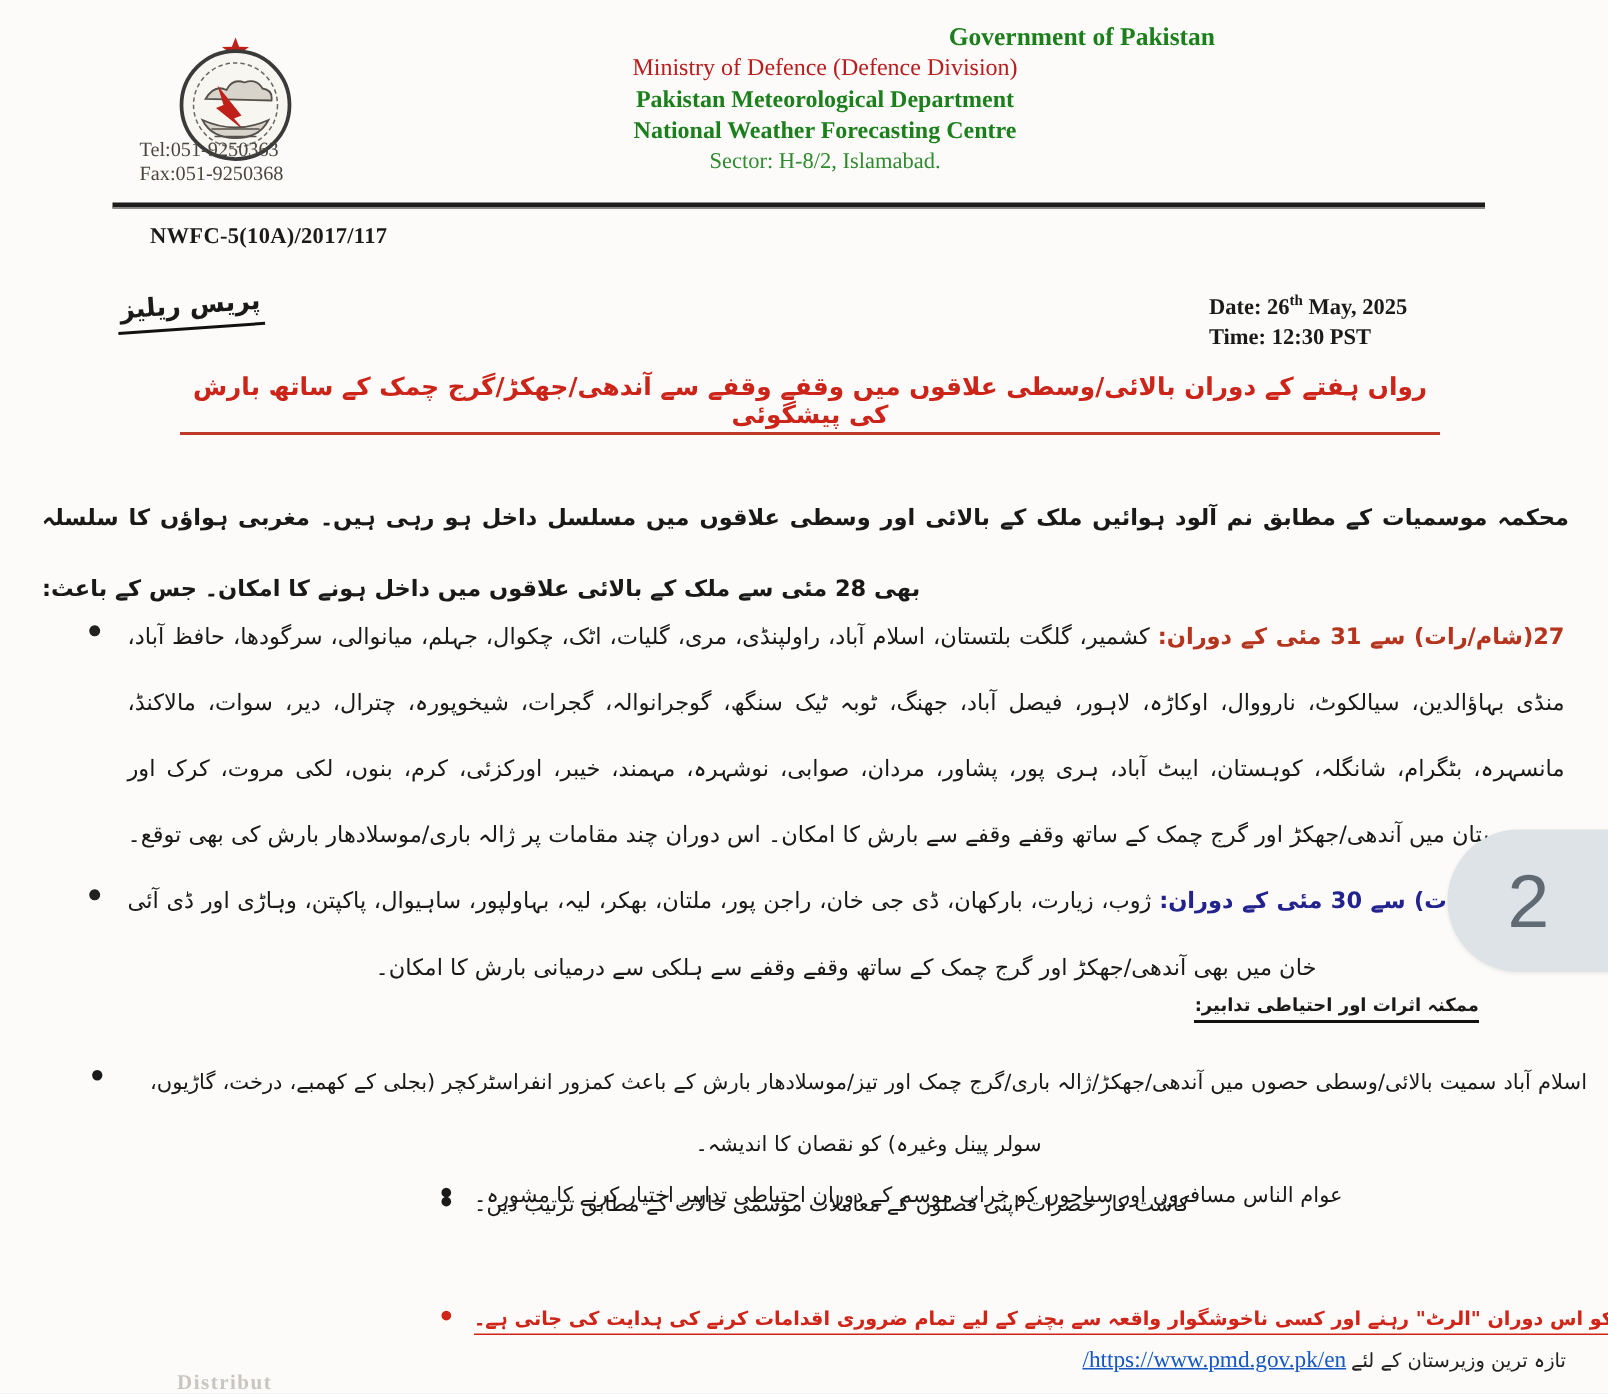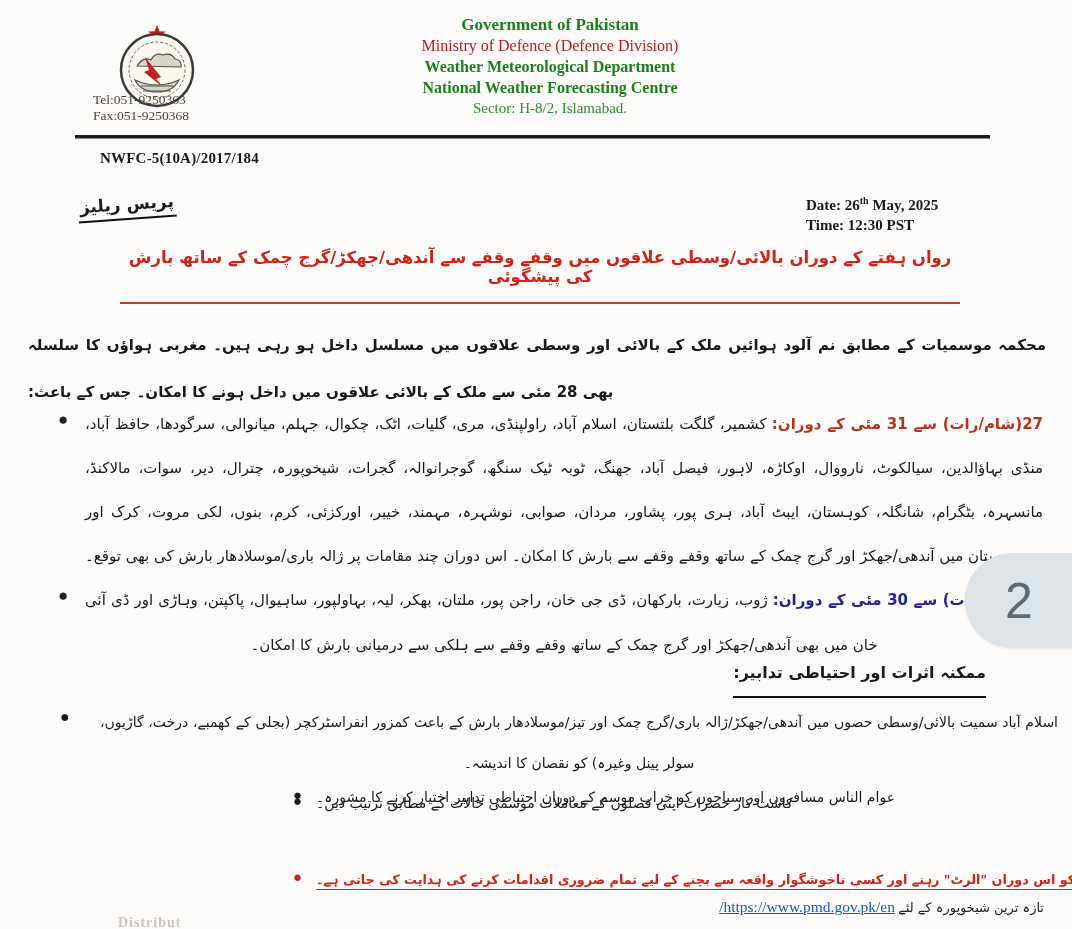--- a/index.html
+++ b/index.html
@@ -4,61 +4,61 @@
 <style>
   html,body{margin:0;padding:0;background:#e9e9e7;}
   .page{
     position:relative;width:1072px;height:929px;margin:0 auto;
     background:#fcfbf9;overflow:hidden;
     font-family:"Liberation Serif", serif;color:#1a1a1a;
   }
   
   .hdr-center{position:absolute;left:290px;top:14px;width:520px;text-align:center;}
   .hdr-line{line-height:21px;}
-  .g-bold{font-weight:bold;color:#1b7f1b;font-size:17px;}
+  .g-bold{font-weight:bold;color:#1b7f1b;font-size:17px;text-align:right;}
   .g-reg{color:#b91c1c;font-size:16px;}
   .g-bold2{font-weight:bold;color:#1b7f1b;font-size:16px;}
   .g-small{color:#2e8b2e;font-size:15px;}
   .logo{position:absolute;left:105px;top:24px;width:104px;height:86px;}
   .telfax{position:absolute;left:93px;top:92px;font-size:13.5px;color:#4a463f;line-height:16px;font-family:"Liberation Serif",serif;}
   .rule{position:absolute;left:75px;top:135px;width:915px;height:3px;background:#1c1c1c;border-bottom:1px solid #888;}
   
   .refno{position:absolute;left:100px;top:150px;font-weight:bold;font-size:15px;letter-spacing:.2px;}
   .datetime{position:absolute;left:806px;top:147px;font-weight:bold;font-size:15px;line-height:20px;margin-top:44px;}
   .datetime sup{font-size:10px;}
   .press-release{
     position:absolute;left:78px;top:194px;direction:rtl;
     font-family:"DejaVu Sans",sans-serif;font-weight:bold;font-size:17px;
     transform:rotate(-4deg);border-bottom:2px solid #111;padding:0 2px 4px 2px;
   }
   
   .headline-wrap{position:absolute;left:120px;top:248px;width:840px;text-align:center;}
   .headline{
     display:inline-block;direction:rtl;color:#cc2418;font-weight:bold;font-size:16.5px;
-    font-family:"DejaVu Sans",sans-serif;border-bottom:2px solid #c0392b;padding-bottom:16px;
+    font-family:"DejaVu Sans",sans-serif;border-bottom:2px solid #c0392b;padding-bottom:2px;
   }
   
   .urdu{direction:rtl;font-family:"DejaVu Sans",sans-serif;color:#191919;}
   .intro{
     position:absolute;left:28px;top:322px;width:1018px;font-size:15px;line-height:47px;
     text-align:justify;text-align-last:left;font-weight:bold;
   }
   .blist1{position:absolute;left:40px;top:402px;width:1008px;}
   .blist1 .dot{position:absolute;left:18px;top:8px;font-size:17px;color:#222;}
   .blist1 .btxt{margin-left:45px;width:958px;font-size:15px;line-height:44px;text-align:justify;text-align-last:left;}
   .lead1{font-weight:bold;color:#b5341e;}
   .blist2{position:absolute;left:40px;top:578px;width:1008px;}
   .blist2 .dot{position:absolute;left:18px;top:8px;font-size:17px;color:#222;}
   .blist2 .btxt{margin-left:45px;width:958px;font-size:15px;line-height:45px;text-align:justify;text-align-last:center;}
   .lead2{font-weight:bold;color:#23238f;}
   
   .impacts-heading{
     position:absolute;right:86px;top:663px;direction:rtl;
-    font-family:"DejaVu Sans",sans-serif;font-weight:bold;font-size:16px;
-    border-bottom:2px solid #111;padding-bottom:14px;
+    font-family:"DejaVu Sans",sans-serif;font-weight:bold;font-size:12px;
+    border-bottom:2px solid #111;padding-bottom:3px;
   }
   .imp1{position:absolute;left:40px;top:702px;width:1008px;}
   .imp1 .dot{position:absolute;left:20px;top:6px;font-size:16px;}
   .imp1 .btxt{margin-left:60px;width:958px;font-size:14px;line-height:41px;text-align:justify;text-align-last:center;}
   .imp-short{position:absolute;left:293px;direction:ltr;white-space:nowrap;}
   .imp-short .dot{font-size:15px;margin-right:14px;vertical-align:2px;}
   .imp-short .btxt{display:inline-block;font-size:14px;}
   .imp2{top:793px;}
   .imp3{top:787px;}
   .note-row{position:absolute;left:293px;top:869px;white-space:nowrap;}
@@ -101,28 +101,28 @@
   </svg>
 
   <div class="telfax">
     <div>Tel:051-9250363</div>
     <div>Fax:051-9250368</div>
   </div>
 
   <div class="hdr-center">
     <div class="hdr-line g-bold">Government of Pakistan</div>
     <div class="hdr-line g-reg">Ministry of Defence (Defence Division)</div>
-    <div class="hdr-line g-bold2">Weather Meteorological Department</div>
+    <div class="hdr-line g-bold2">Pakistan Meteorological Department</div>
     <div class="hdr-line g-bold2">National Weather Forecasting Centre</div>
     <div class="hdr-line g-small">Sector: H-8/2, Islamabad.</div>
   </div>
 
   <div class="rule"></div>
 
-  <div class="refno">NWFC-5(10A)/2017/184</div>
+  <div class="refno">NWFC-5(10A)/2017/117</div>
   <div class="datetime">
     <div><span>Date: </span><span>26</span><sup>th</sup><span> May, 2025</span></div>
     <div><span>Time: </span><span>12:30 PST</span></div>
   </div>
 
   <div class="press-release">پریس ریلیز</div>
 
   <div class="headline-wrap">
     <span class="headline">رواں ہفتے کے دوران بالائی/وسطی علاقوں میں وقفے وقفے سے آندھی/جھکڑ/گرج چمک کے ساتھ بارش کی پیشگوئی</span>
   </div>
@@ -152,21 +152,21 @@
 
   <div class="imp-short imp3">
     <span class="dot">●</span><span class="btxt urdu">عوام الناس مسافروں اور سیاحوں کو خراب موسم کے دوران احتیاطی تدابیر اختیار کرنے کا مشورہ۔</span>
   </div>
 
   <div class="note-row">
     <span class="dot">●</span><span class="note-text">نوٹ: تمام متعلقہ اداروں کو اس دوران "الرٹ" رہنے اور کسی ناخوشگوار واقعہ سے بچنے کے لیے تمام ضروری اقدامات کرنے کی ہدایت کی جاتی ہے۔</span>
   </div>
 
   <div class="footer">
-    <span class="lbl">تازہ ترین شیخوپورہ کے لئے</span>
+    <span class="lbl">تازہ ترین وزیرستان کے لئے</span>
     <a href="#">https://www.pmd.gov.pk/en/</a>
   </div>
   <div class="partial">Distribut</div>
 
   <div class="badge">
     <span>2</span>
   </div>
 
 </div>
 

